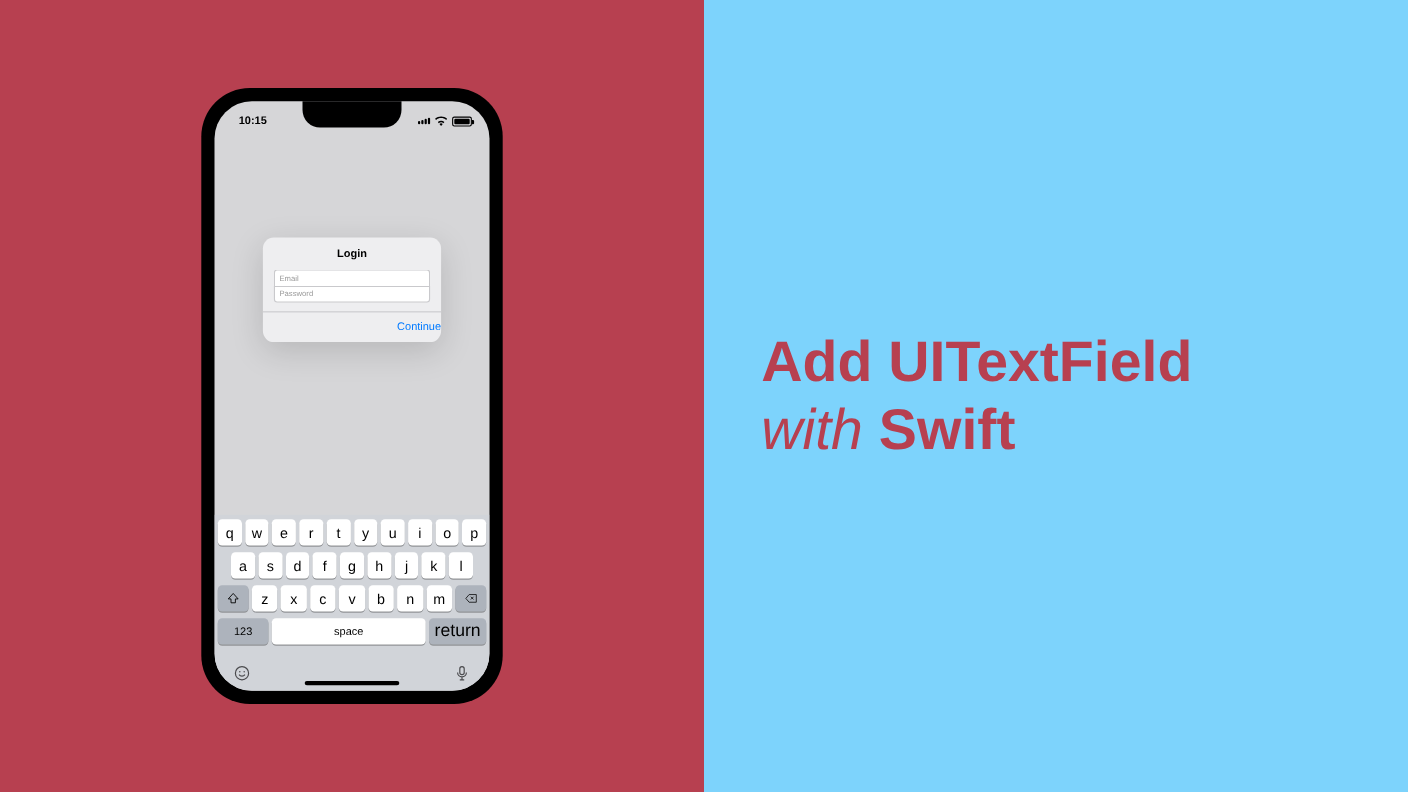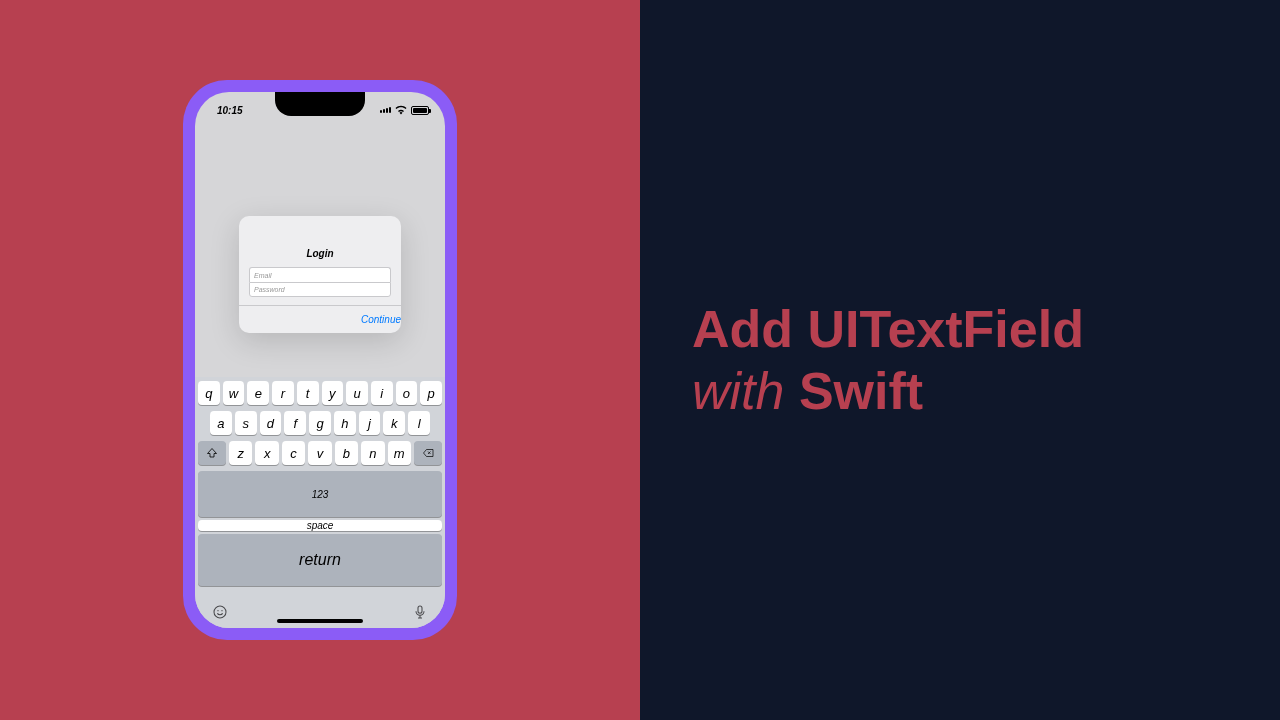--- a/index.html
+++ b/index.html
@@ -14,43 +14,42 @@
     width: 640px;
     height: 720px;
     background: #b74050;
     display: flex;
     align-items: center;
     justify-content: center;
   }
   .right-panel {
     width: 640px;
     height: 720px;
-    background: #0f172a;
+    background: #7dd3fc;
     display: flex;
     align-items: center;
     padding-left: 52px;
   }
   .headline {
     font-size: 52px;
     line-height: 1.2;
     font-weight: 400;
     color: #b74050;
   }
   .headline .bold { font-weight: 800; font-style: normal; }
   .headline .italic { font-style: italic; font-weight: 400; }
 
   
   .phone {
     width: 274px;
     height: 560px;
-    background: #8b5cf6;
+    background: #000000;
     border-radius: 44px;
     padding: 12px;
     position: relative;
-    font-style: italic;
   }
   .notch {
     position: absolute;
     top: 12px;
     left: 50%;
     transform: translateX(-50%);
     width: 90px;
     height: 24px;
     background: #000;
     border-radius: 0 0 16px 16px;
@@ -112,21 +111,20 @@
     border-radius: 10px;
     overflow: hidden;
     box-shadow: 0 8px 30px rgba(0,0,0,0.15);
   }
   .alert-title {
     text-align: center;
     font-size: 10px;
     font-weight: 600;
     padding: 10px 0 8px;
     color: #000;
-    margin-top: 22px;
   }
   .alert-fields { padding: 0 10px 8px; }
   .alert-input {
     width: 100%;
     height: 15px;
     background: #fff;
     border: 0.5px solid #c9c9cc;
     font-size: 7px;
     padding: 0 4px;
     color: #999;
@@ -162,21 +160,21 @@
     font-size: 13px;
     color: #000;
     cursor: pointer;
   }
   .kb-row.row2 { padding: 0 12px; }
   .key-special {
     background: #adb3bc;
     flex: 0 0 28px;
   }
   .key-shift svg, .key-back svg { width:12px; height:12px; }
-  .kb-bottom { display:flex; gap:3px;flex-direction:column; }
+  .kb-bottom { display:flex; gap:3px; }
   .key-123 { flex: 0 0 46px; background:#adb3bc; font-size:10px; }
   .key-space { flex: 1; font-size:10px; }
   .key-return { flex: 0 0 52px; background:#adb3bc; font-size:16px; }
   .kb-footer {
     display:flex;
     justify-content:space-between;
     align-items:center;
     padding: 12px 14px 2px;
   }
   .emoji-icon, .mic-icon { width:16px; height:16px; color:#4a4a4d; }

